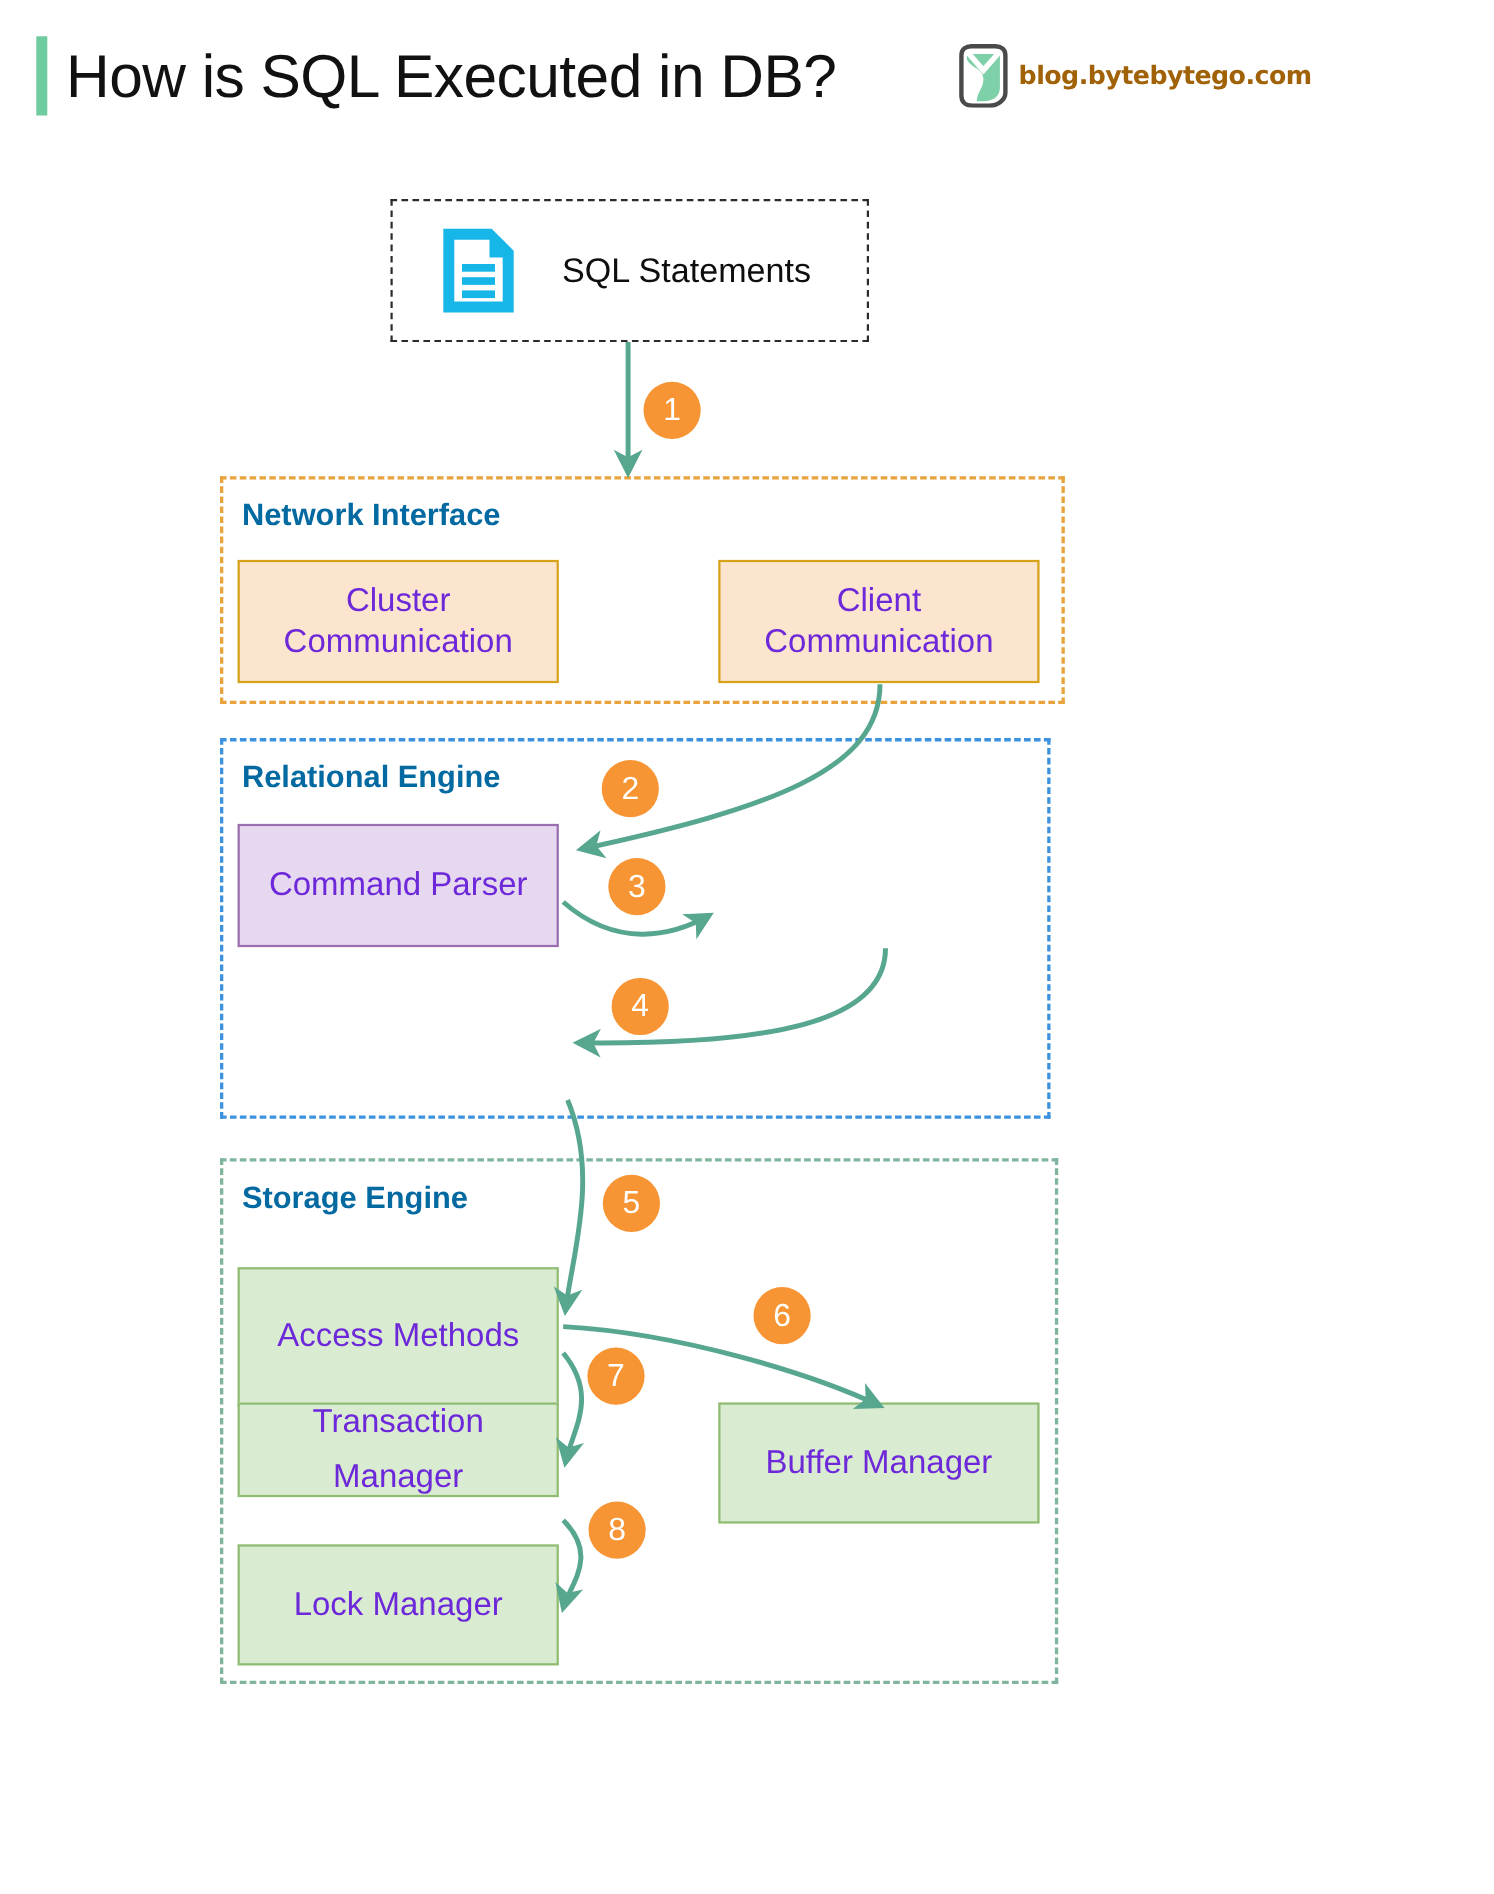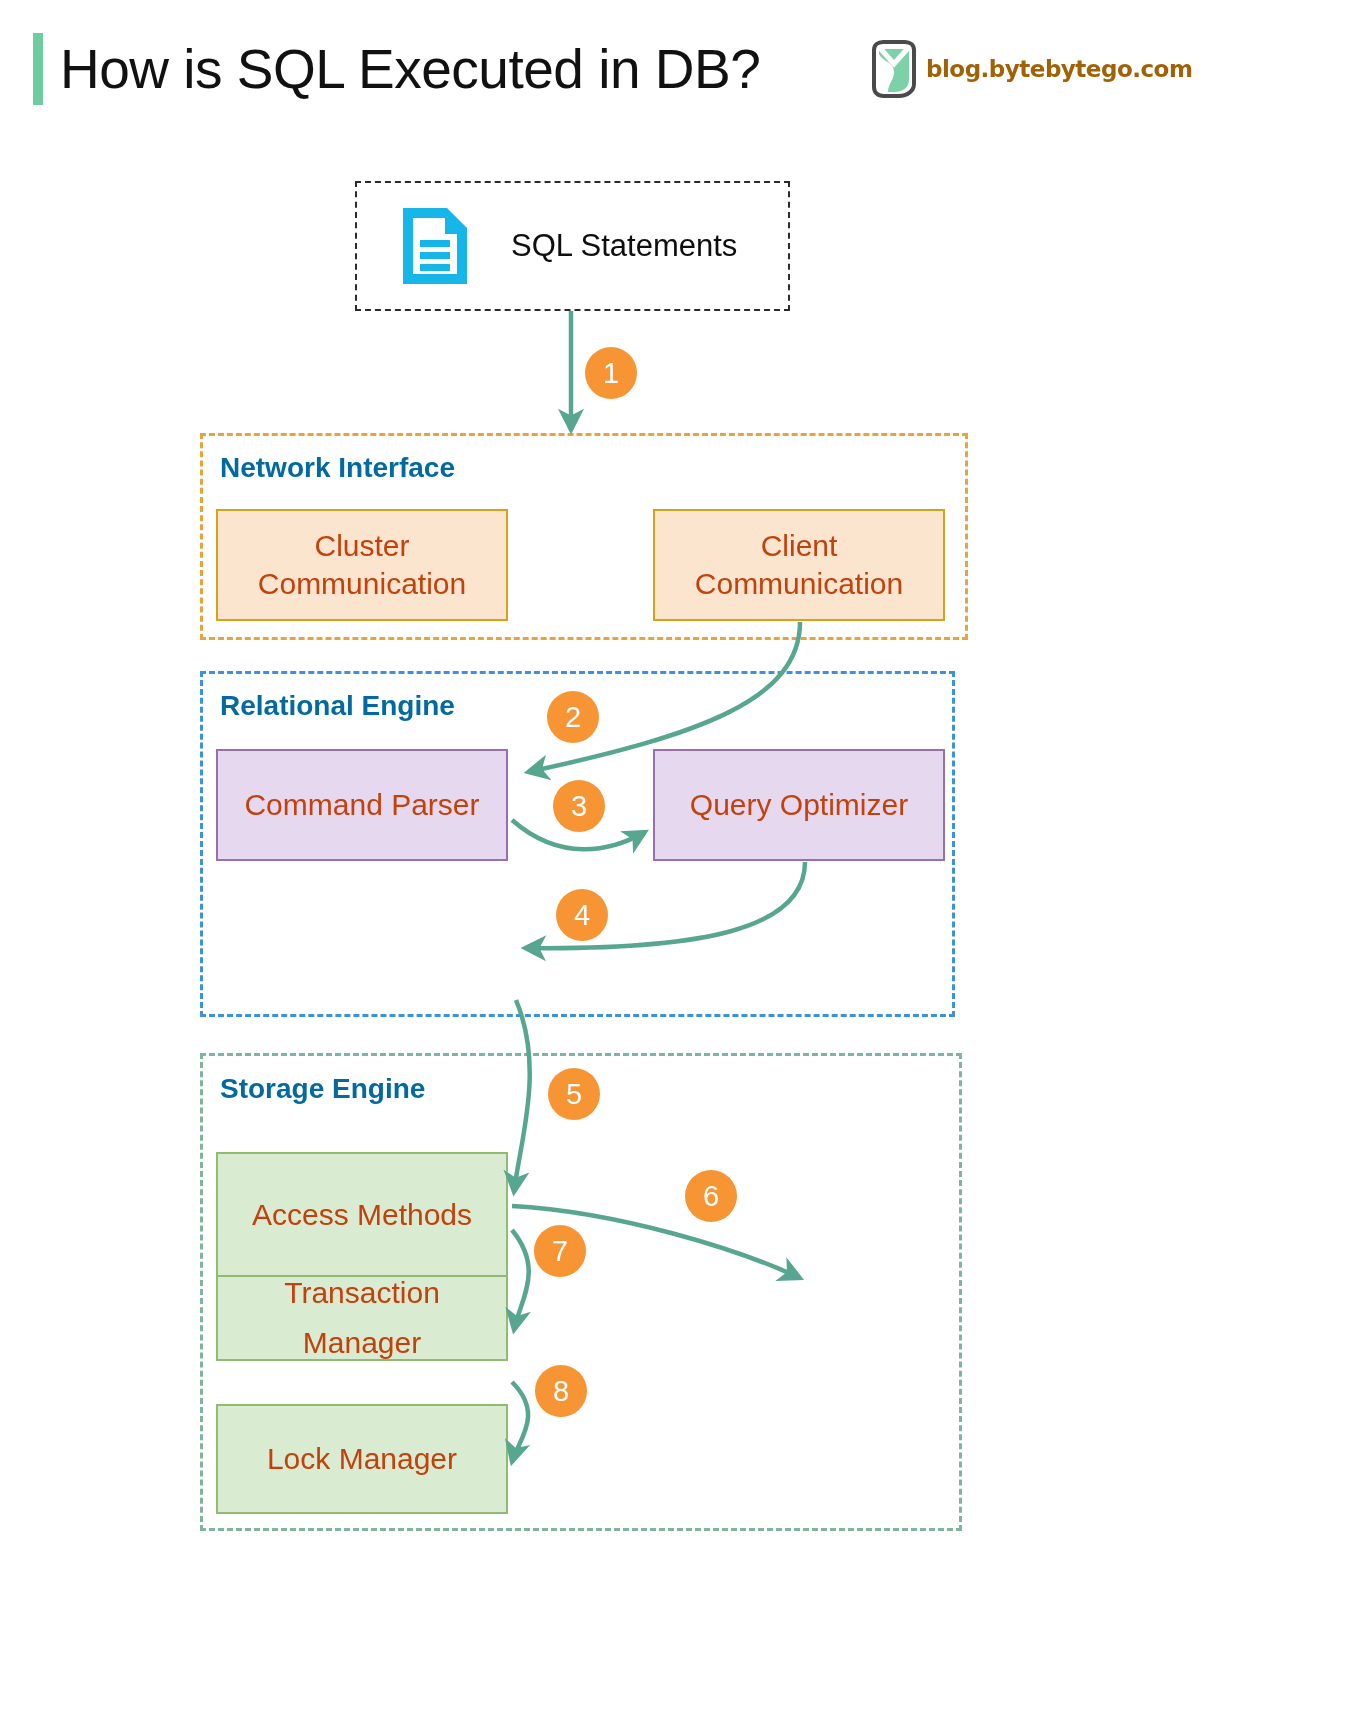--- a/index.html
+++ b/index.html
@@ -62,21 +62,21 @@
 
   
   .node {
     position: absolute;
     box-sizing: border-box;
     display: flex;
     align-items: center;
     justify-content: center;
     text-align: center;
     font-size: 30px;
-    color: #c2410c;
+    color: #6d28d9;
     line-height: 1.28;
     padding: 4px 8px;
   }
   .group {
     position: absolute;
     box-sizing: border-box;
     background: transparent;
   }
   .group-label {
     position: absolute;
@@ -215,31 +215,31 @@
   </div>
   <div class="node n-orange" style="left:653px; top:509px; width:292px; height:112px; flex-direction:column;">
     <span>Client</span>
     <span>Communication</span>
   </div>
 
   <div class="group grp-rel" style="left:200px; top:671px; width:755px; height:346px;"></div>
   <div class="group-label" style="left:220px; top:690px;">Relational Engine</div>
 
   <div class="node n-purple" style="left:216px; top:749px; width:292px; height:112px;">Command Parser</div>
-  <div class="node n-purple" style="left:653px; top:749px; width:292px; height:112px;">Query Optimizer</div>
 
   <div class="group grp-sto" style="left:200px; top:1053px; width:762px; height:478px;"></div>
   <div class="group-label" style="left:220px; top:1073px;">Storage Engine</div>
 
   <div class="node n-green" style="left:216px; top:1152px; width:292px; height:127px;">Access Methods</div>
   <div class="node n-green" style="left:216px; top:1275px; width:292px; height:86px; flex-direction:column;gap:12px;">
     <span>Transaction</span>
     <span>Manager</span>
   </div>
   <div class="node n-green" style="left:216px; top:1404px; width:292px; height:110px;">Lock Manager</div>
+  <div class="node n-green" style="left:653px; top:1275px; width:292px; height:110px;">Buffer Manager</div>
 
   <div class="badge" style="left:585px; top:347px;">1</div>
   <div class="badge" style="left:547px; top:691px;">2</div>
   <div class="badge" style="left:553px; top:780px;">3</div>
   <div class="badge" style="left:556px; top:889px;">4</div>
   <div class="badge" style="left:548px; top:1068px;">5</div>
   <div class="badge" style="left:685px; top:1170px;">6</div>
   <div class="badge" style="left:534px; top:1225px;">7</div>
   <div class="badge" style="left:535px; top:1365px;">8</div>
 

